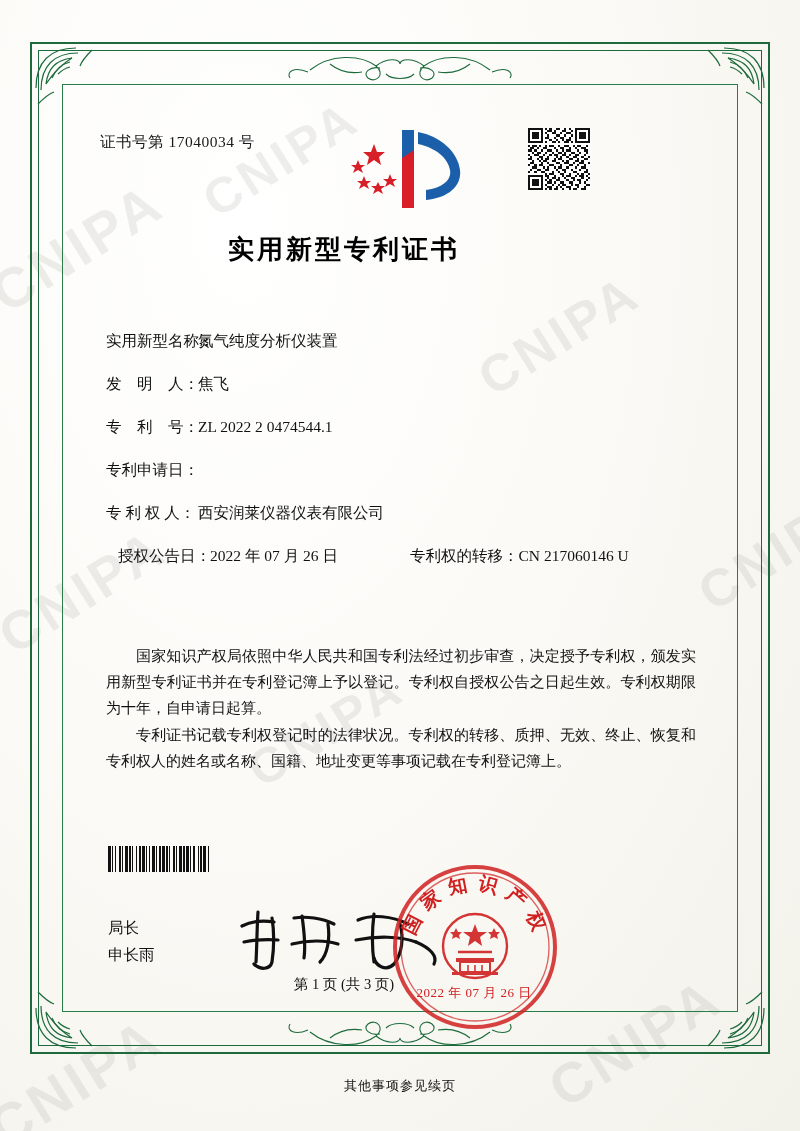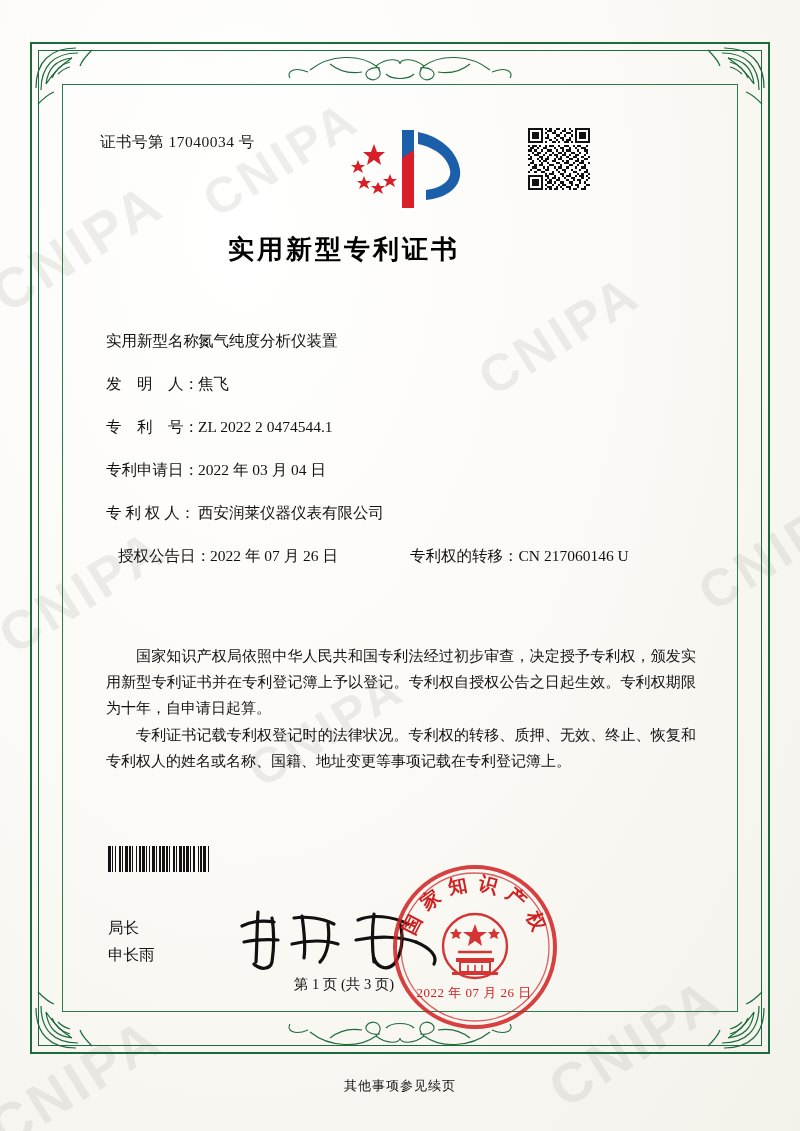--- a/index.html
+++ b/index.html
@@ -576,21 +576,20 @@
         <span class="field-value">焦飞</span>
       </div>
 
       <div class="field-row">
         <span class="field-label">专　利　号：</span>
         <span class="field-value">ZL 2022 2 0474544.1</span>
       </div>
 
       <div class="field-row">
         <span class="field-label">专利申请日：</span>
-        <span class="field-value">2022 年 03 月 04 日</span>
       </div>
 
       <div class="field-row">
         <span class="field-label">专 利 权 人：</span>
         <span class="field-value">西安润莱仪器仪表有限公司</span>
       </div>
 
 
       <div class="row-inline">
         <span class="left-label">授权公告日：</span>

